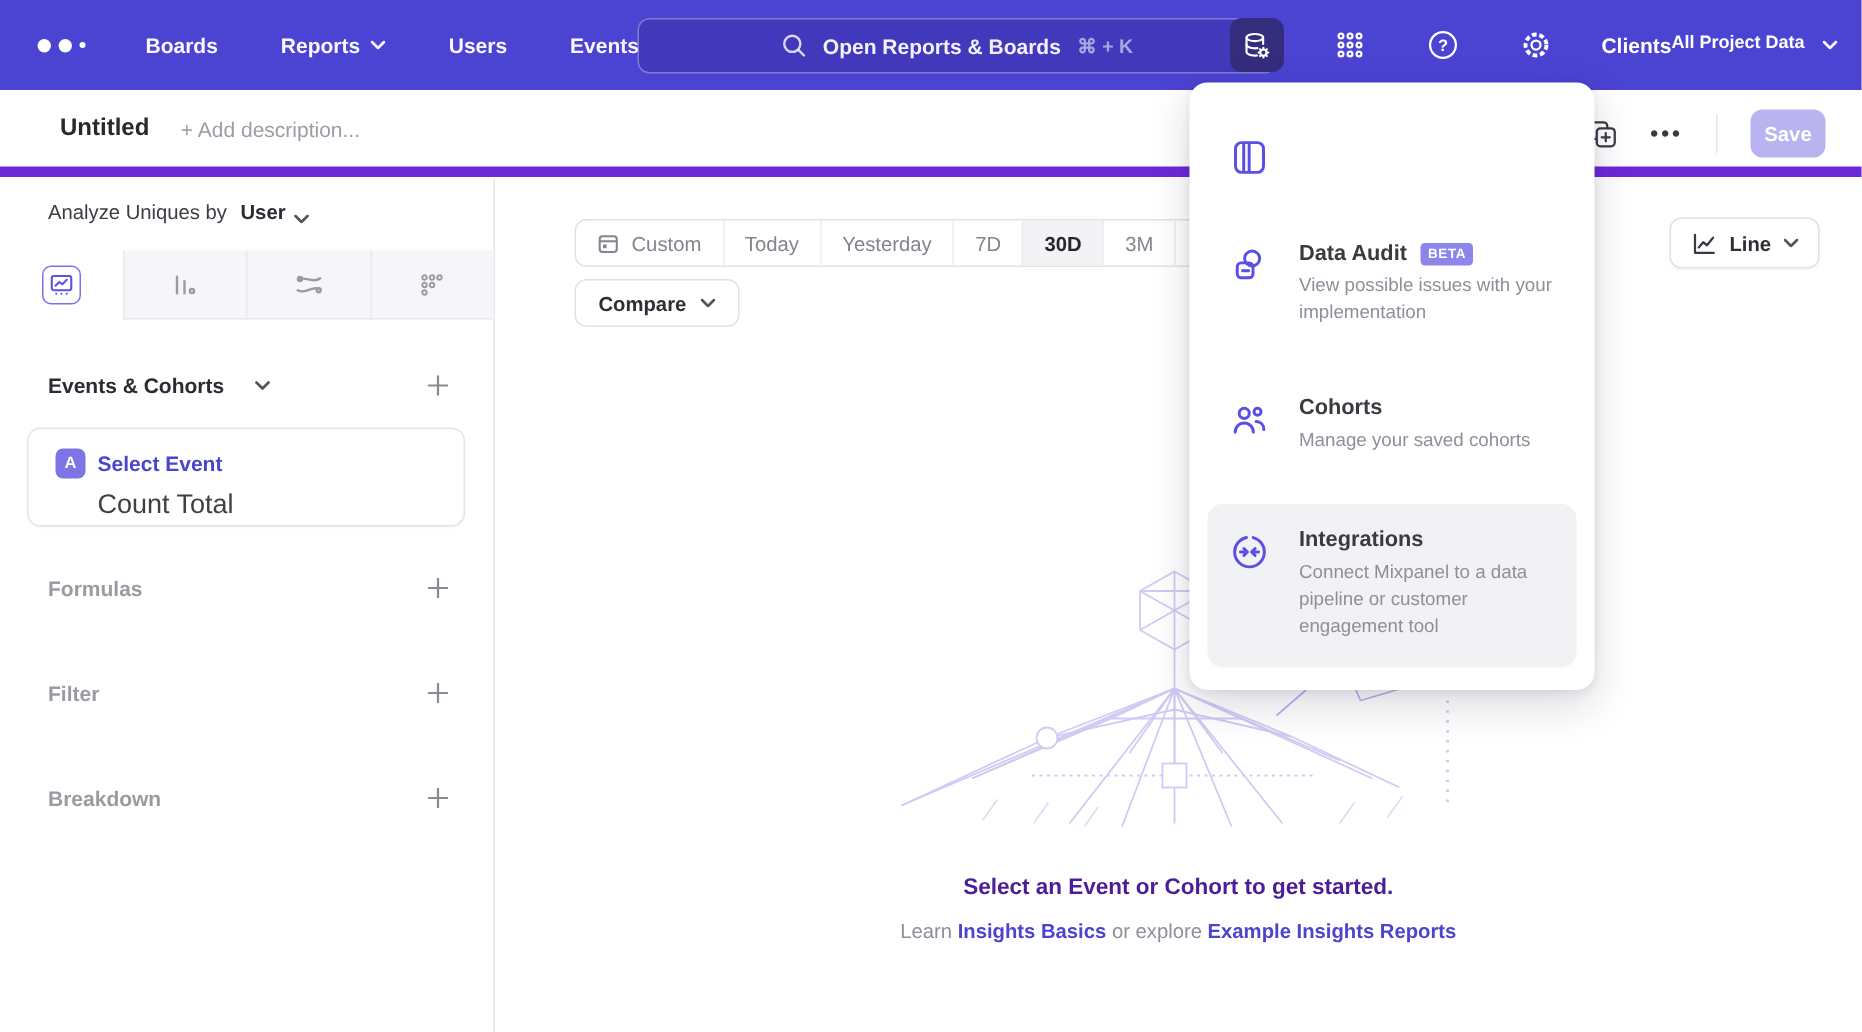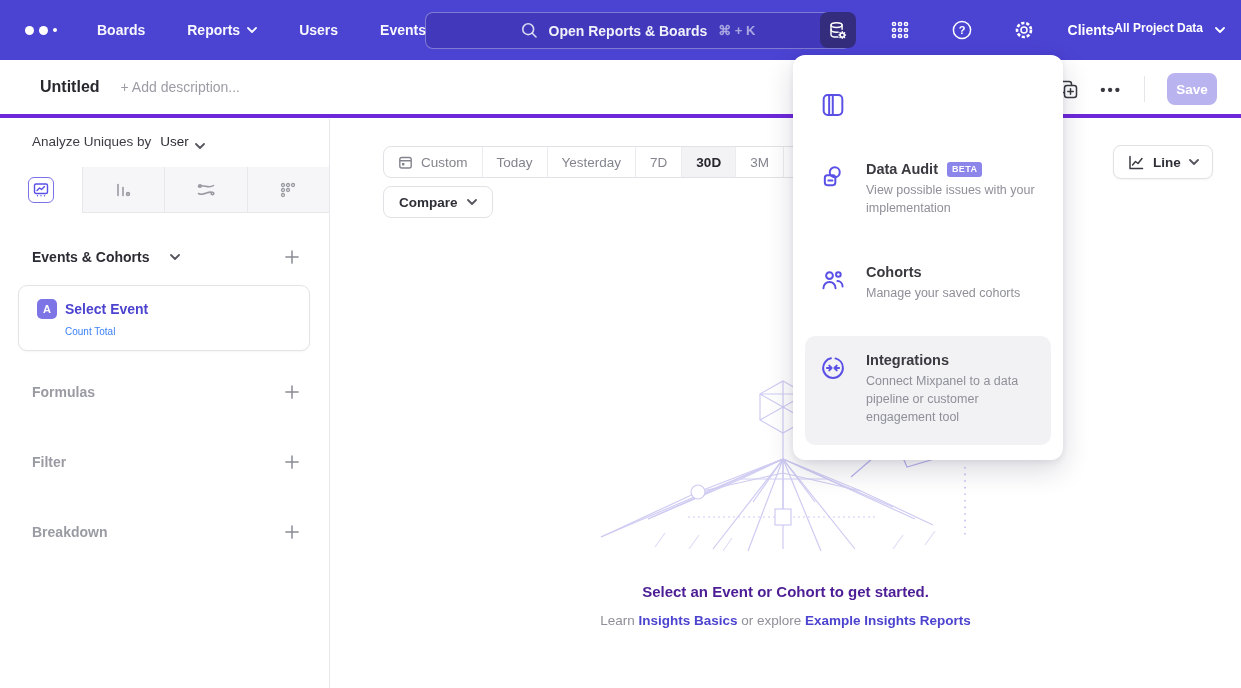--- a/index.html
+++ b/index.html
@@ -27,38 +27,38 @@
   .nav-icon-btn { width:36px; height:36px; border-radius:8px; display:flex;
     align-items:center; justify-content:center; cursor:pointer; }
   .nav-icon-btn.active { background:#342D7D; }
   .project { display:flex; align-items:center; gap:12px; color:#fff; cursor:pointer; }
   .project .pcol { display:flex; flex-direction:row; line-height:1.3; }
   .project .pname { font-size:14px; font-weight:700; }
   .project .psub { font-size:12px; font-weight:700; }
 
   
   .header { position:absolute; left:0; top:60px; width:1241px; height:58px;
-    background:#fff; border-bottom:4px solid #6d28d9; display:flex; align-items:center; }
+    background:#fff; border-bottom:7px solid #6d28d9; display:flex; align-items:center; }
   .rtitle { margin-left:40px; font-size:16px; font-weight:700; color:#28282F; cursor:text; }
   .rdesc { margin-left:21px; font-size:14px; color:#9C9CA6; cursor:text; }
   .header-right { position:absolute; right:24px; top:0; height:58px;
     display:flex; align-items:center; gap:22px; }
   .hicon { color:#3A3A42; cursor:pointer; display:flex; align-items:center; }
   .hellip { color:#3A3A42; font-size:15px; letter-spacing:2px; font-weight:700; cursor:pointer; }
   .hdr-div { width:1px; height:26px; background:#E6E6EA; }
   .save-btn { width:50px; height:32px; border:none; border-radius:8px; background:#B9B3F0;
     color:#fff; font-size:13.5px; font-weight:700; cursor:pointer;
     font-family:"Liberation Sans", sans-serif; }
 
   
   .sidebar { position:absolute; left:0; top:119px; width:330px; height:569px;
     background:#fff; border-right:1px solid #E8E8EC; }
   .analyze { position:absolute; left:32px; top:15px; font-size:13.5px; color:#3C3C45;
     display:flex; align-items:center; gap:6px; }
-  .analyze .aval { font-weight:400; color:#2B2B33; margin-left:3px; cursor:pointer;
+  .analyze .aval { font-weight:700; color:#2B2B33; margin-left:3px; cursor:pointer;
     display:flex; align-items:flex-end; gap:6px; }
   .tabs { position:absolute; left:0; top:48px; width:329px; height:46px; display:flex; }
   .tab { flex:1; display:flex; align-items:center; justify-content:center;
     background:#F6F6F8; border-bottom:1px solid #E8E8EC; border-left:1px solid #E8E8EC;
     cursor:pointer; }
   .tab:first-child { border-left:none; }
   .tab.sel { background:#fff; border-bottom:1px solid #fff; }
   .tab.sel .selbox { width:26px; height:26px; border:1.5px solid #7B72E8; border-radius:6px;
     display:flex; align-items:center; justify-content:center; }
   .sec-head { position:absolute; left:32px; right:30px; display:flex;
@@ -68,21 +68,21 @@
   .sec-title-gray { font-size:14px; font-weight:700; color:#9A9AA3; }
   .plus-btn { color:#8A8A94; cursor:pointer; display:flex; }
   .event-card { position:absolute; left:18px; top:166px; width:292px; height:66px;
     border:1px solid #E4E4E8; border-radius:9px; background:#fff; cursor:pointer;
     box-shadow:0 1px 2px rgba(30,30,60,.04); }
   .badge-a { position:absolute; left:18px; top:13px; width:20px; height:20px;
     border-radius:5px; background:#7D74E6; color:#fff; font-size:11px; font-weight:700;
     display:flex; align-items:center; justify-content:center; }
   .ev-title { position:absolute; left:46px; top:15px; font-size:14px; font-weight:700;
     color:#4C43CF; }
-  .ev-sub { position:absolute; left:46px; top:40px; font-size:10px; color:#3b82f6; }
+  .ev-sub { position:absolute; left:46px; top:40px; font-size:18px; color:#404040; }
 
   
   .main { position:absolute; left:330px; top:119px; width:911px; height:569px; background:#fff; }
   .seg-ctrl { position:absolute; left:53px; top:27px; width:604px; height:32px;
     border:1px solid #E2E2E6; border-radius:8px; background:#fff; display:flex;
     overflow:hidden; }
   .seg { display:flex; align-items:center; justify-content:center; gap:8px;
     font-size:13.5px; color:#84848E; border-right:1px solid #ECECEF; cursor:pointer;
     padding:0 14px; white-space:nowrap; }
   .seg.sel { background:#F3F3F6; color:#26262C; font-weight:700; }

